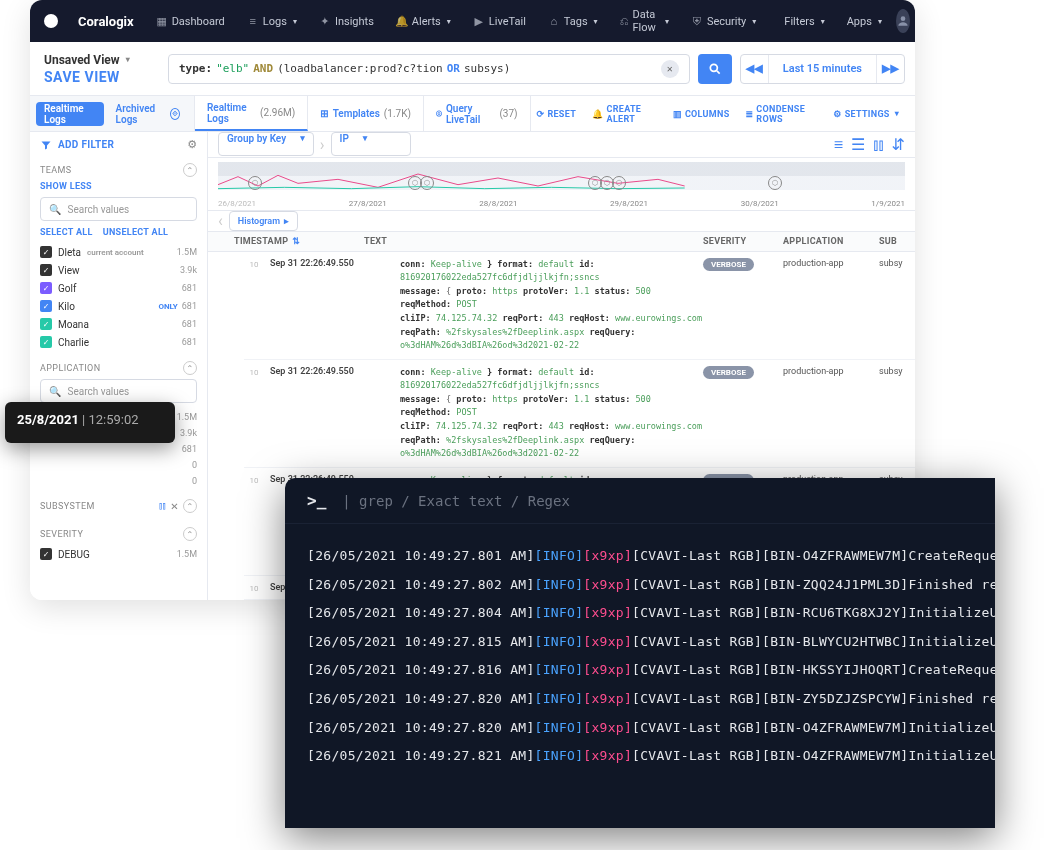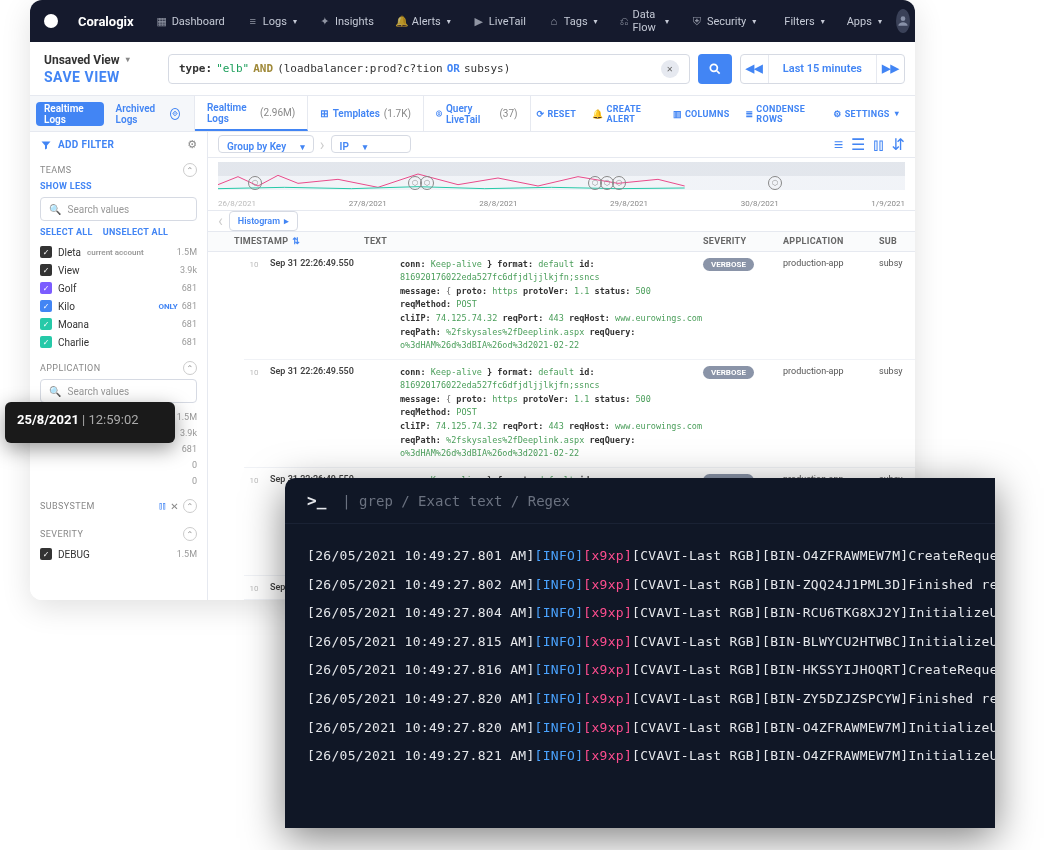--- a/index.html
+++ b/index.html
@@ -62,21 +62,21 @@
 .sb-search { margin: 0 10px 6px; height: 24px; border: 1px solid #d6dae3; border-radius: 4px; display: flex; align-items: center; padding: 0 8px; gap: 6px; font-size: 10px; color: #999; }
 .sb-selrow { display: flex; gap: 10px; padding: 0 10px 6px; font-size: 9px; font-weight: 700; color: #4285f4; letter-spacing: 0.3px; }
 .team-item { display: flex; align-items: center; padding: 3px 10px; gap: 6px; font-size: 10px; color: #333; }
 .cb { width: 12px; height: 12px; border-radius: 2px; display: flex; align-items: center; justify-content: center; font-size: 8px; color: #fff; }
 .team-meta { margin-left: auto; font-size: 9px; color: #999; display: flex; gap: 4px; align-items: center; }
 .only-tag { color: #4285f4; font-weight: 700; font-size: 8px; }
 .curr-acc { color: #999; font-size: 8px; font-weight: 600; }
 
 
 .controls-row { height: 36px; display: flex; align-items: center; padding: 0 10px; gap: 6px; border-bottom: 1px solid #e6e9f0; }
-.dropdown { height: 18px; border: 1px solid #d6dae3; border-radius: 4px; display: flex; align-items: flex-end; padding: 0 8px; font-size: 10px; color: #4285f4; gap: 6px; font-weight: 600; }
+.dropdown { height: 24px; border: 1px solid #d6dae3; border-radius: 4px; display: flex; align-items: flex-start; padding: 0 8px; font-size: 10px; color: #4285f4; gap: 6px; font-weight: 600; }
 .vchev { color: #4285f4; font-size: 9px; margin-left: 8px; }
 .vtoolbar { margin-left: auto; display: flex; gap: 8px; color: #4285f4; }
 .chart-area { height: 72px; position: relative; padding: 4px 10px; border-bottom: 1px solid #e6e9f0; }
 .chart-bg { position: absolute; inset: 4px 10px 20px 10px; background: linear-gradient(to top, #e8ecf3 0%, #e8ecf3 50%, #d0d6e0 50%, #d0d6e0 100%); opacity: 0.6; }
 .chart-line { position: absolute; left: 10px; right: 10px; bottom: 20px; height: 20px; }
 .chart-dates { position: absolute; left: 10px; right: 10px; bottom: 2px; display: flex; justify-content: space-between; font-size: 8px; color: #888; }
 .chart-dates span:first-child { color: #bbb; }
 .hist-nav { height: 28px; display: flex; align-items: center; padding: 0 10px; border-bottom: 1px solid #e6e9f0; }
 .hist-btn { height: 20px; border: 1px solid #d6dae3; border-radius: 4px; display: flex; align-items: center; padding: 0 8px; font-size: 9px; color: #4285f4; gap: 4px; font-weight: 600; }
 .hex { width: 14px; height: 14px; border: 1.5px solid #888; border-radius: 50%; display: inline-flex; align-items: center; justify-content: center; font-size: 7px; color: #888; position: absolute; }

